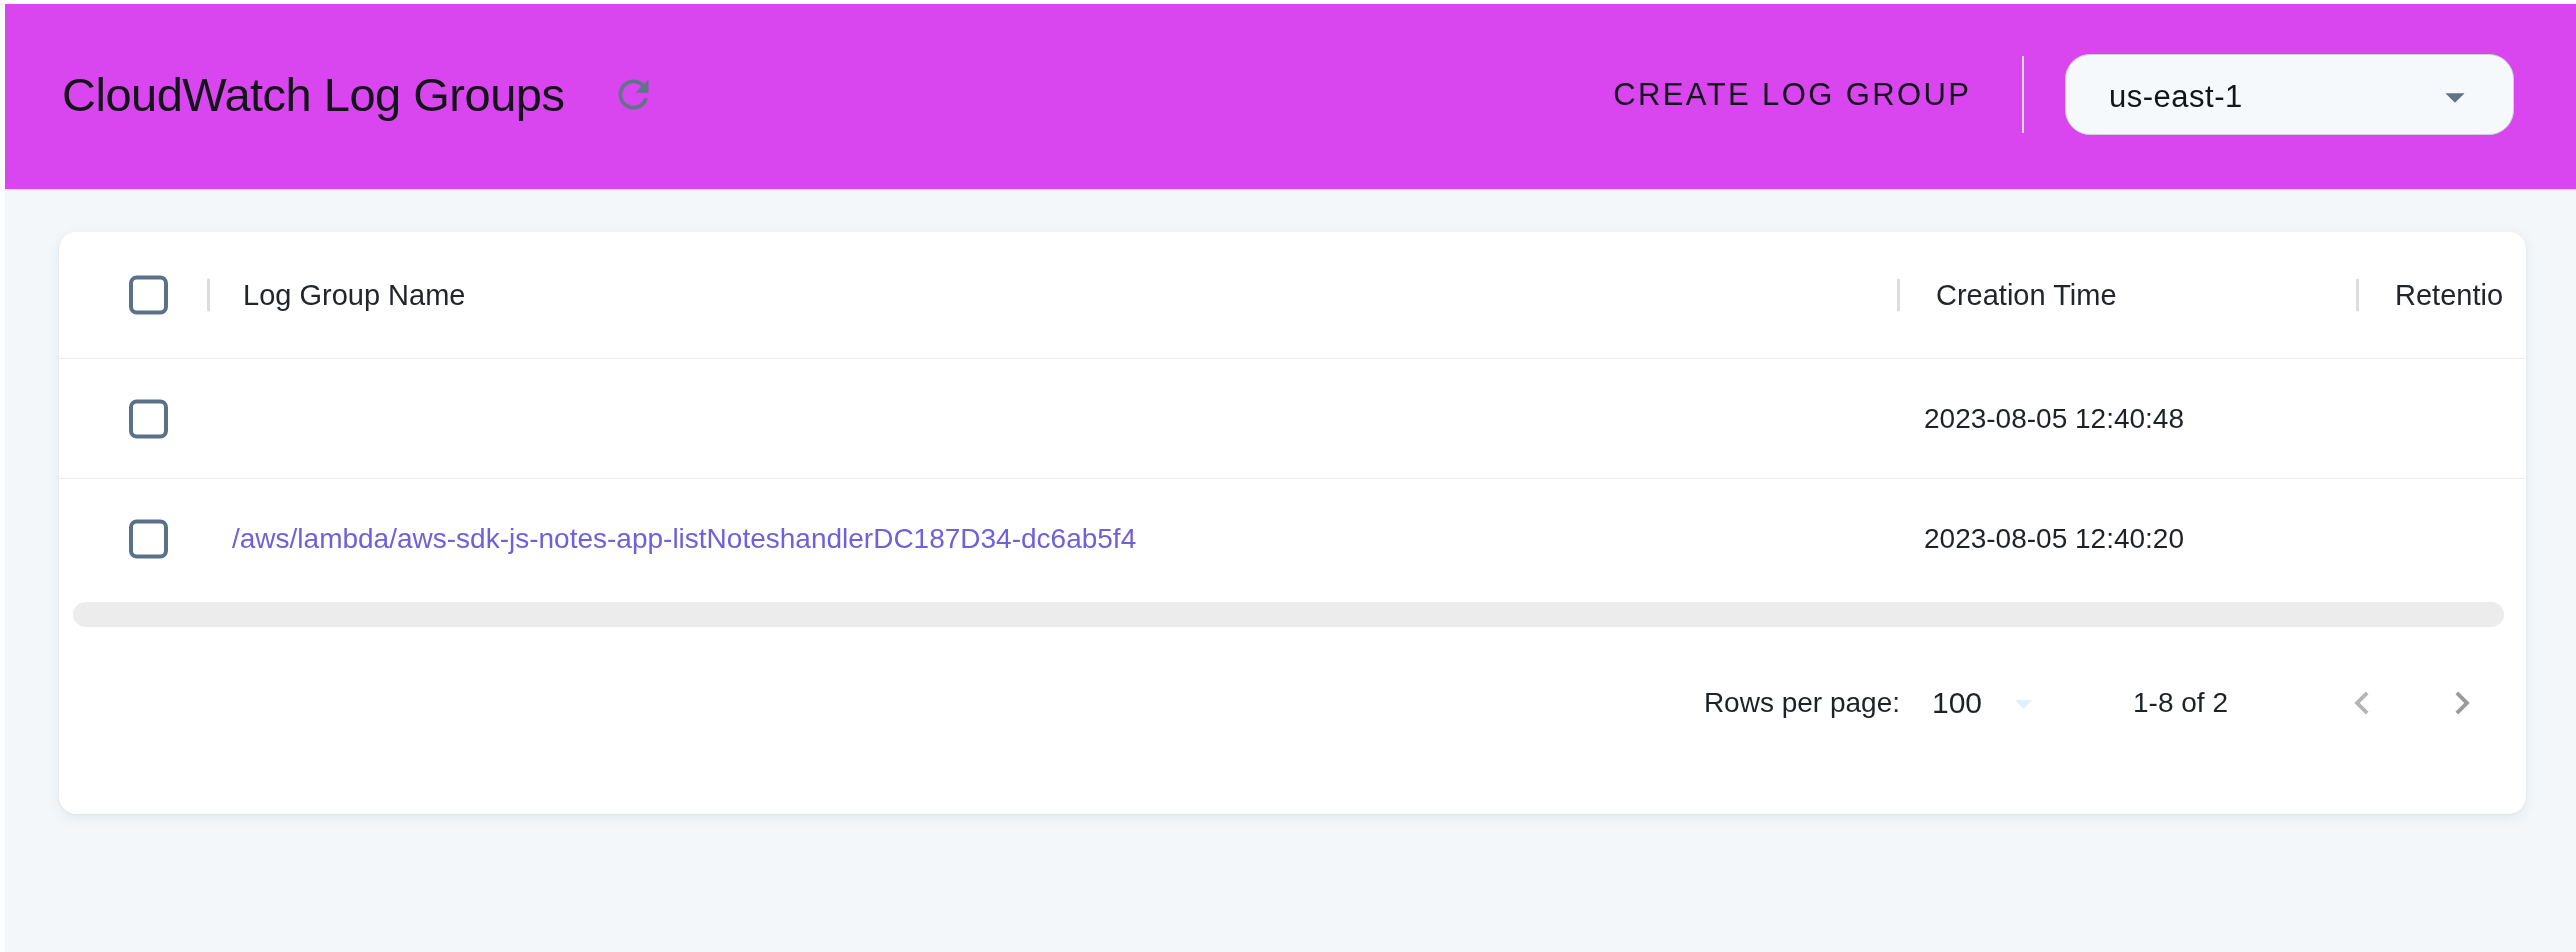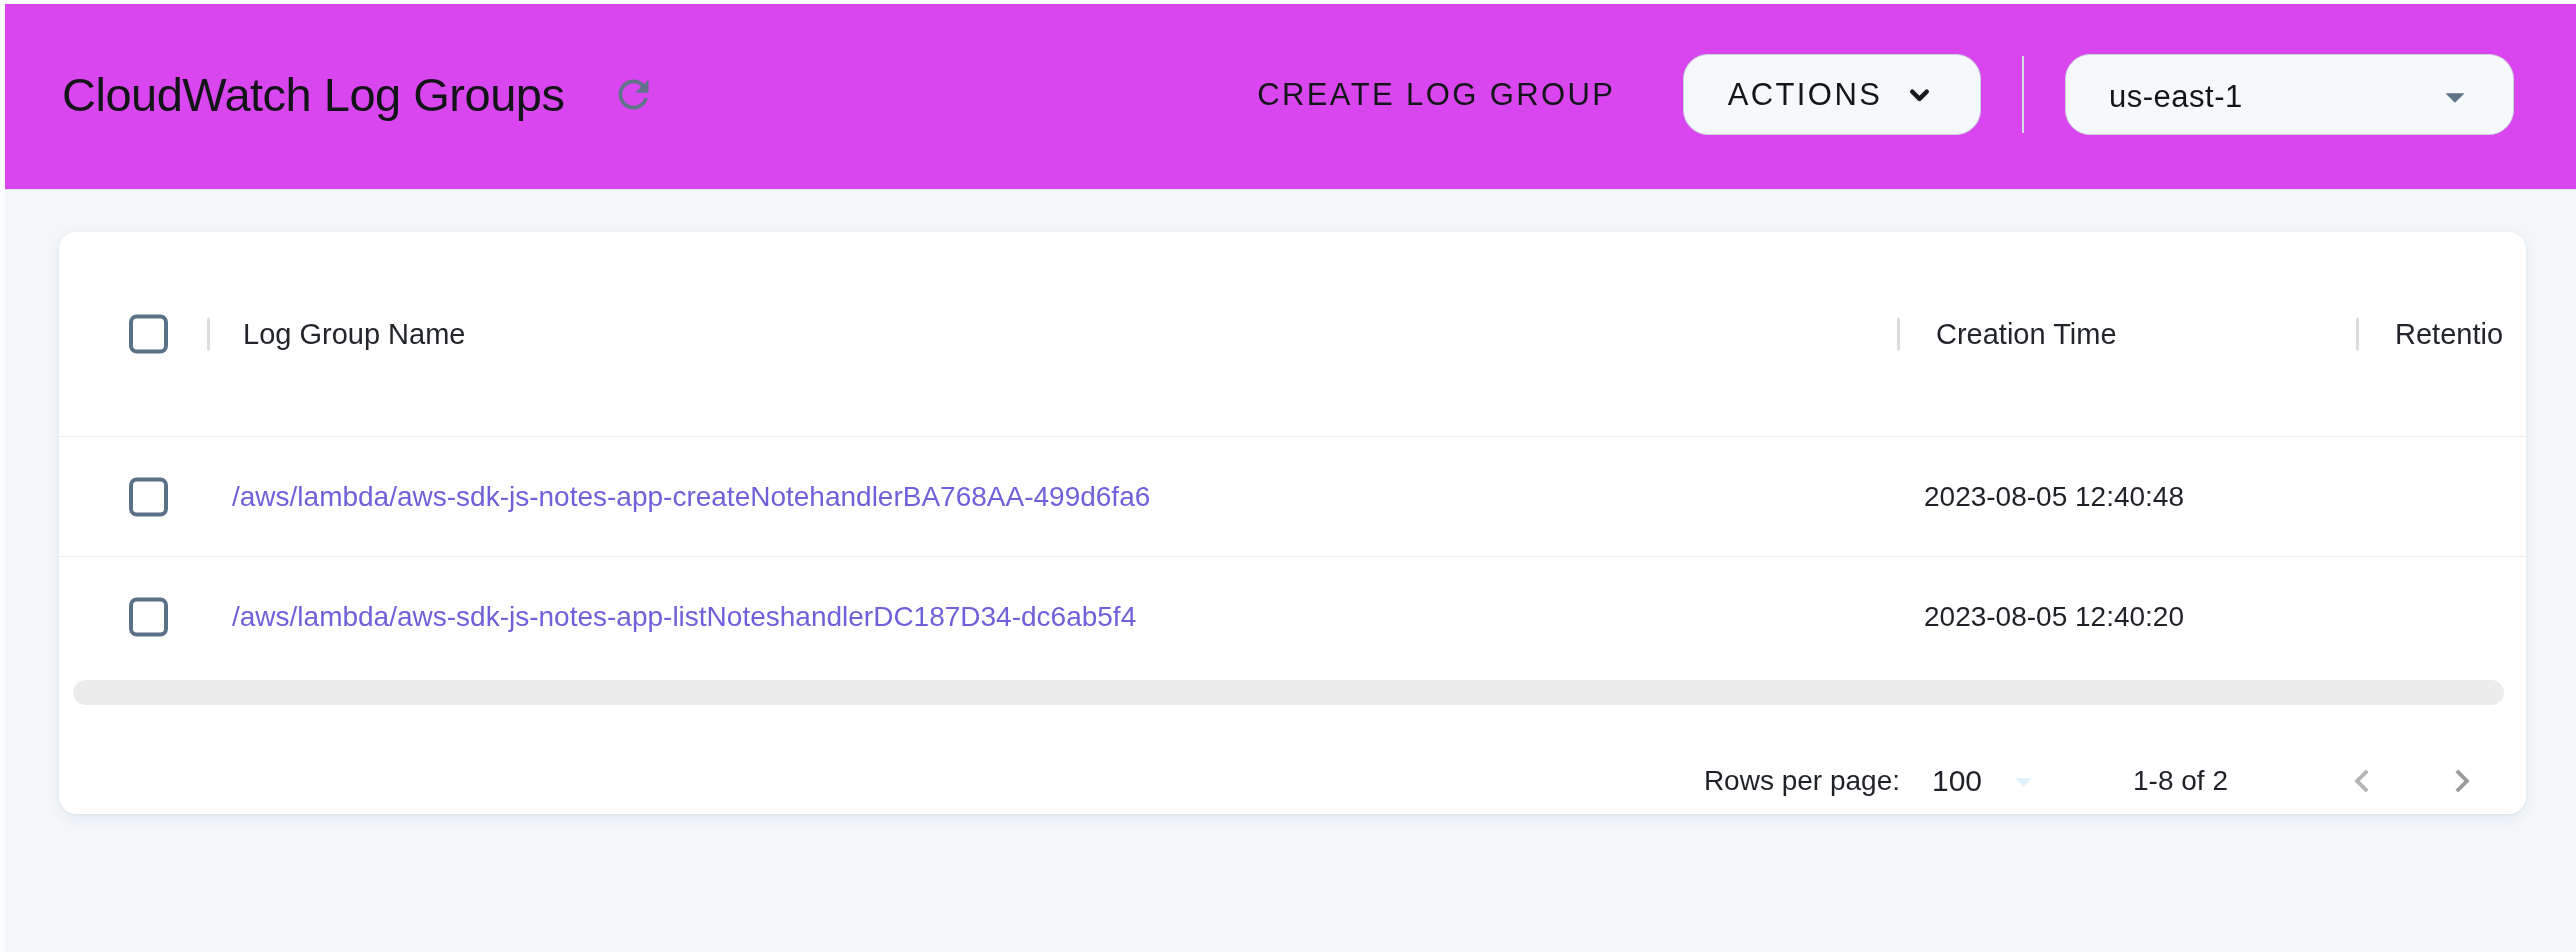--- a/index.html
+++ b/index.html
@@ -42,21 +42,21 @@
 
   
   .card {
     position:absolute; left:59px; top:232px;
     width:2467px; height:582px;
     background:#ffffff; border-radius:17.4px;
     box-shadow:0 3.9px 13.5px rgba(35,55,80,0.07), 0 1px 2.9px rgba(0,0,0,0.05);
     overflow:hidden;
   }
   .trow { position:relative; width:100%; }
-  .thead-row { height:205px; border-bottom:1.9px solid #ececec;text-align:right; }
+  .thead-row { height:127px; border-bottom:1.9px solid #ececec;text-align:right; }
   .data-row  { height:120px; }
   .data-row.with-border { border-bottom:1.9px solid #ececec; }
 
   .cb {
     position:absolute; left:70px; top:50%; transform:translateY(-50%);
     width:39px; height:39px;
     border:4.8px solid #5b7187; border-radius:7.7px; background:#fff; cursor:pointer;
   }
   .col-div {
     position:absolute; top:50%; transform:translateY(-50%);
@@ -99,26 +99,20 @@
   <div class="title-wrap">
     <h1 class="page-title">CloudWatch Log Groups</h1>
     <button class="refresh-btn">
       <svg width="45" height="45" viewBox="0 0 24 24">
         <path fill="#5f7389" d="M17.65 6.35C16.2 4.9 14.21 4 12 4c-4.42 0-7.99 3.58-8 8s3.57 8 8 8c3.73 0 6.84-2.55 7.73-6h-2.08c-.82 2.33-3.04 4-5.65 4-3.31 0-6-2.69-6-6s2.69-6 6-6c1.66 0 3.14.69 4.22 1.78L13 11h7V4l-2.35 2.35z"></path>
       </svg>
     </button>
   </div>
   <div class="header-actions">
     <button class="text-btn">CREATE LOG GROUP</button>
-    <button class="outlined-btn actions-btn">
-      <span>ACTIONS</span>
-      <svg width="35" height="35" viewBox="0 0 24 24">
-        <path d="M7 10l5 5 5-5" fill="none" stroke="#17191c" stroke-width="3" stroke-linecap="round" stroke-linejoin="round"></path>
-      </svg>
-    </button>
     <div class="header-vdivider"></div>
     <button class="outlined-btn region-btn">
       <span>us-east-1</span>
       <svg width="46" height="46" viewBox="0 0 24 24">
         <path fill="#5f7389" d="M7 10l5 5 5-5z"></path>
       </svg>
     </button>
   </div>
 </header>
 
@@ -130,21 +124,20 @@
       <div class="col-div c1"></div>
       <div class="hcell name">Log Group Name</div>
       <div class="col-div c2"></div>
       <div class="hcell time">Creation Time</div>
       <div class="col-div c3"></div>
       <div class="hcell ret">Retentio</div>
     </div>
 
     <div class="trow data-row with-border">
       <div class="cb"></div>
-      <a class="cell name lg-link">/aws/lambda/aws-sdk-js-notes-app-createNotehandlerBA768AA-499d6fa6</a>
       <div class="cell time">2023-08-05 12:40:48</div>
     </div>
 
     <div class="trow data-row">
       <div class="cb"></div>
       <a class="cell name lg-link">/aws/lambda/aws-sdk-js-notes-app-listNoteshandlerDC187D34-dc6ab5f4</a>
       <div class="cell time">2023-08-05 12:40:20</div>
     </div>
 
     <div class="hscroll-track">

